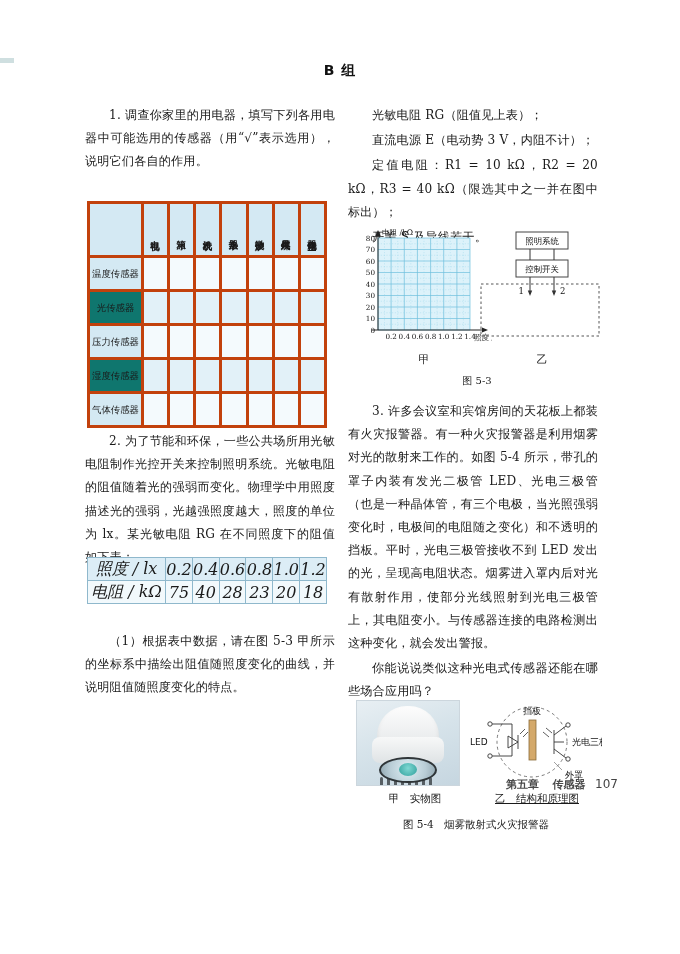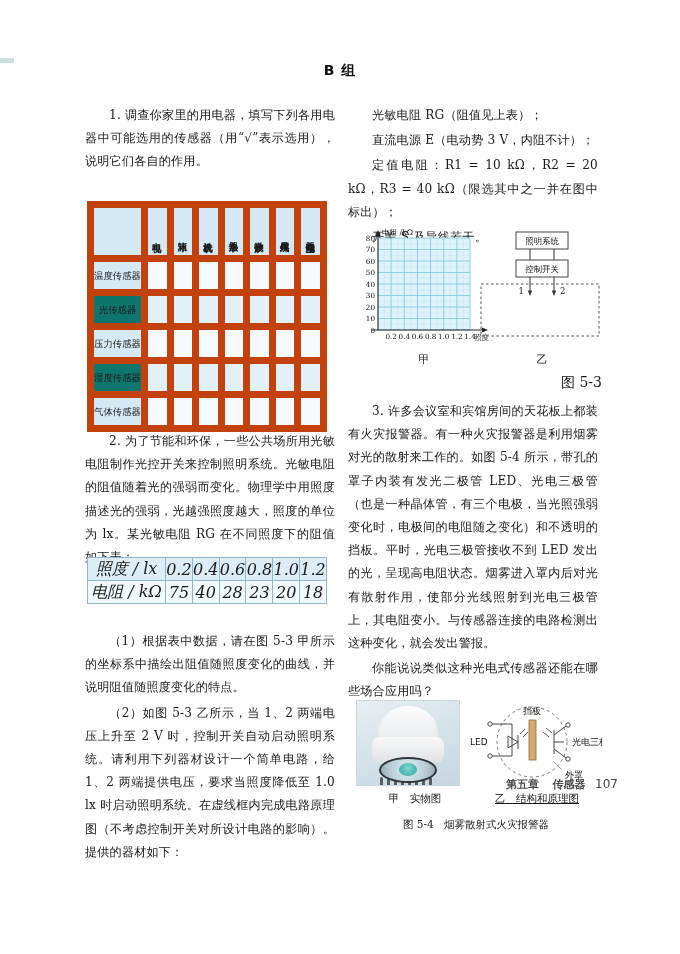--- a/index.html
+++ b/index.html
@@ -42,21 +42,21 @@
   p.indent { text-indent: 24px; }
 
   
   .appliance-table {
     position: absolute; left: 87px; top: 201px;
     width: 240px; border-collapse: collapse;
     font-size: 9.4px; line-height: 11px;
     border: 1px solid #5b5b5b;
   }
   .appliance-table td, .appliance-table th {
-    border: 7px solid #c2410c;
+    border: 3px solid #c2410c;
     text-align: center; vertical-align: middle;
     padding: 0; height: 34px;
   }
   .appliance-table thead th { height: 54px; background: #d4e9f3; }
   .appliance-table th.corner { background: #d4e9f3; width: 54px; }
   .appliance-table .rowhead { background: #d4e9f3; font-weight: normal; }
   .appliance-table tbody td { background: #f4fafd; }
   .appliance-table tbody tr.alt td { background: #e2f1f8; }
   .appliance-table tbody tr.alt .rowhead { background: #0f766e; }
   .vlabel { writing-mode: vertical-rl; text-orientation: upright; display:inline-block;
@@ -75,21 +75,21 @@
   .data-table tr:first-child td { background: #dcedf6; }
   .data-table td.head { width: 78px; }
 
   
   .fig53 { position: absolute; left: 352px; top: 228px; width: 250px; height: 160px; }
   .graph { position: absolute; left: 0; top: 0; }
   .fig53 .sublabel {
     position: absolute; font-size: 11px; text-align: center; width: 40px;
   }
   .fig-caption {
-    position: absolute; font-size: 14px; text-align: right; width: 250px;
+    position: absolute; font-size: 10px; text-align: center; width: 250px;
   }
 
   
   .fig54 { position: absolute; left: 348px; top: 700px; width: 256px; height: 150px; }
   .photo {
     position: absolute; left: 8px; top: 0; width: 104px; height: 86px;
     background: linear-gradient(160deg,#e8eff3 0%, #d6e3ea 45%, #c6d6e0 100%);
     border: 1px solid #ccd6dd; overflow: hidden;
   }
   .detector-body {
@@ -234,21 +234,20 @@
       <td>28</td>
       <td>23</td>
       <td>20</td>
       <td>18</td>
     </tr>
   </tbody>
     </table>
 
   <div class="col" style="left:85px; top:630px;">
     <p class="para indent">（1）根据表中数据，请在图 5-3 甲所示的坐标系中描绘出阻值随照度变化的曲线，并说明阻值随照度变化的特点。</p>
-    <p class="para indent">（2）如图 5-3 乙所示，当 1、2 两端电压上升至 2 V 时，控制开关自动启动照明系统。请利用下列器材设计一个简单电路，给 1、2 两端提供电压，要求当照度降低至 1.0 lx 时启动照明系统。在虚线框内完成电路原理图（不考虑控制开关对所设计电路的影响）。提供的器材如下：</p>
   </div>
 
   <div class="col col-right">
     <p class="para indent">光敏电阻 RG（阻值见上表）；</p>
     <p class="para indent">直流电源 E（电动势 3 V，内阻不计）；</p>
     <p class="para indent">定值电阻：R1 = 10 kΩ，R2 = 20 kΩ，R3 = 40 kΩ（限选其中之一并在图中标出）；</p>
     <p class="para indent">开关 S 及导线若干。</p>
   </div>
 
   <div class="fig53">

